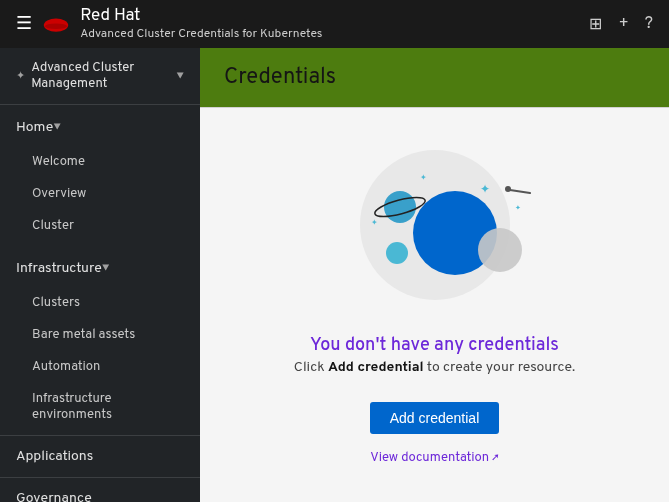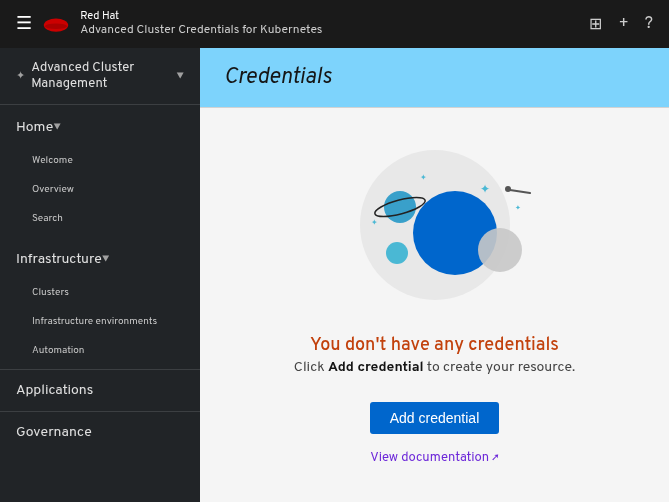--- a/index.html
+++ b/index.html
@@ -34,21 +34,21 @@
     .rh-hat {
       width: 28px;
       height: 20px;
     }
     .app-title-text {
       font-size: 12px;
       color: #ccc;
       line-height: 1.3;
     }
     .app-title-main {
-      font-size: 11px;
+      font-size: 17px;
       color: #fff;
       font-weight: 400;
     }
     .top-header-right {
       display: flex;
       align-items: center;
       gap: 16px;
     }
     .header-icon {
       color: #ccc;
@@ -104,21 +104,21 @@
       font-size: 14px;
       color: #e0e0e0;
       cursor: pointer;
     }
     .nav-section-header .chevron {
       font-size: 10px;
       color: #a0a0a0;
     }
     .nav-item {
       padding: 8px 16px 8px 32px;
-      font-size: 10px;
+      font-size: 13px;
       color: #c8c8c8;
       cursor: pointer;
     }
 
     .nav-top-level {
       display: flex;
       align-items: center;
       padding: 12px 16px;
       font-size: 14px;
       color: #e0e0e0;
@@ -127,25 +127,24 @@
     }
 
     
     .content-area {
       flex: 1;
       display: flex;
       flex-direction: column;
       overflow: hidden;
     }
     .content-header {
-      background: #7dd3fc;
+      background: #4d7c0f;
       padding: 16px 24px;
       border-bottom: 1px solid #d2d2d2;
       flex-shrink: 0;
-      font-style: italic;
     }
     .content-header h1 {
       font-size: 22px;
       font-weight: 400;
       color: #151515;
     }
     .content-body {
       flex: 1;
       background: #f5f5f5;
       display: flex;
@@ -159,21 +158,21 @@
       max-width: 380px;
     }
     .empty-state-illustration {
       width: 220px;
       height: 160px;
       margin: 0 auto 24px;
     }
     .empty-state h2 {
       font-size: 18px;
       font-weight: 500;
-      color: #c2410c;
+      color: #6d28d9;
       margin-bottom: 0;
     }
     .empty-state p {
       font-size: 14px;
       color: #444;
       margin-bottom: 24px;
       line-height: 1.5;
     }
     .empty-state p strong {
       font-weight: 700;
@@ -247,31 +246,32 @@
       <span class="context-chevron">▼</span>
     </div>
 
     <div class="nav-section">
       <div class="nav-section-header">
         <span>Home</span>
         <span class="chevron">▼</span>
       </div>
       <div class="nav-item">Welcome</div>
       <div class="nav-item">Overview</div>
-      <div class="nav-item">Search</div>
+      <div class="nav-item">Cluster</div>
     </div>
 
     <div class="nav-section">
       <div class="nav-section-header">
         <span>Infrastructure</span>
         <span class="chevron">▼</span>
       </div>
       <div class="nav-item">Clusters</div>
+      <div class="nav-item">Bare metal assets</div>
+      <div class="nav-item">Automation</div>
       <div class="nav-item">Infrastructure environments</div>
-      <div class="nav-item">Automation</div>
     </div>
 
     <div class="nav-top-level">
       <span>Applications</span>
     </div>
 
     <div class="nav-top-level">
       <span>Governance</span>
     </div>
 

